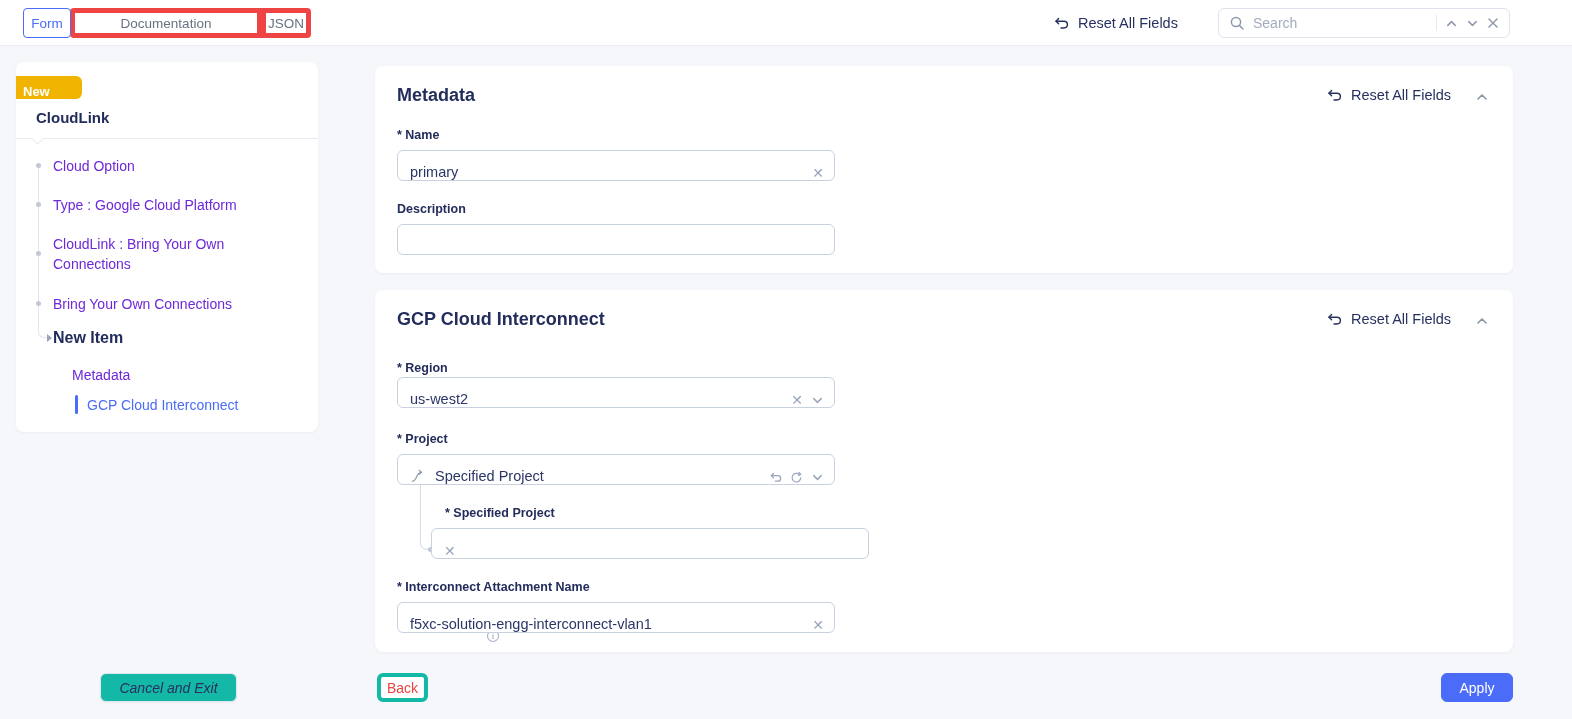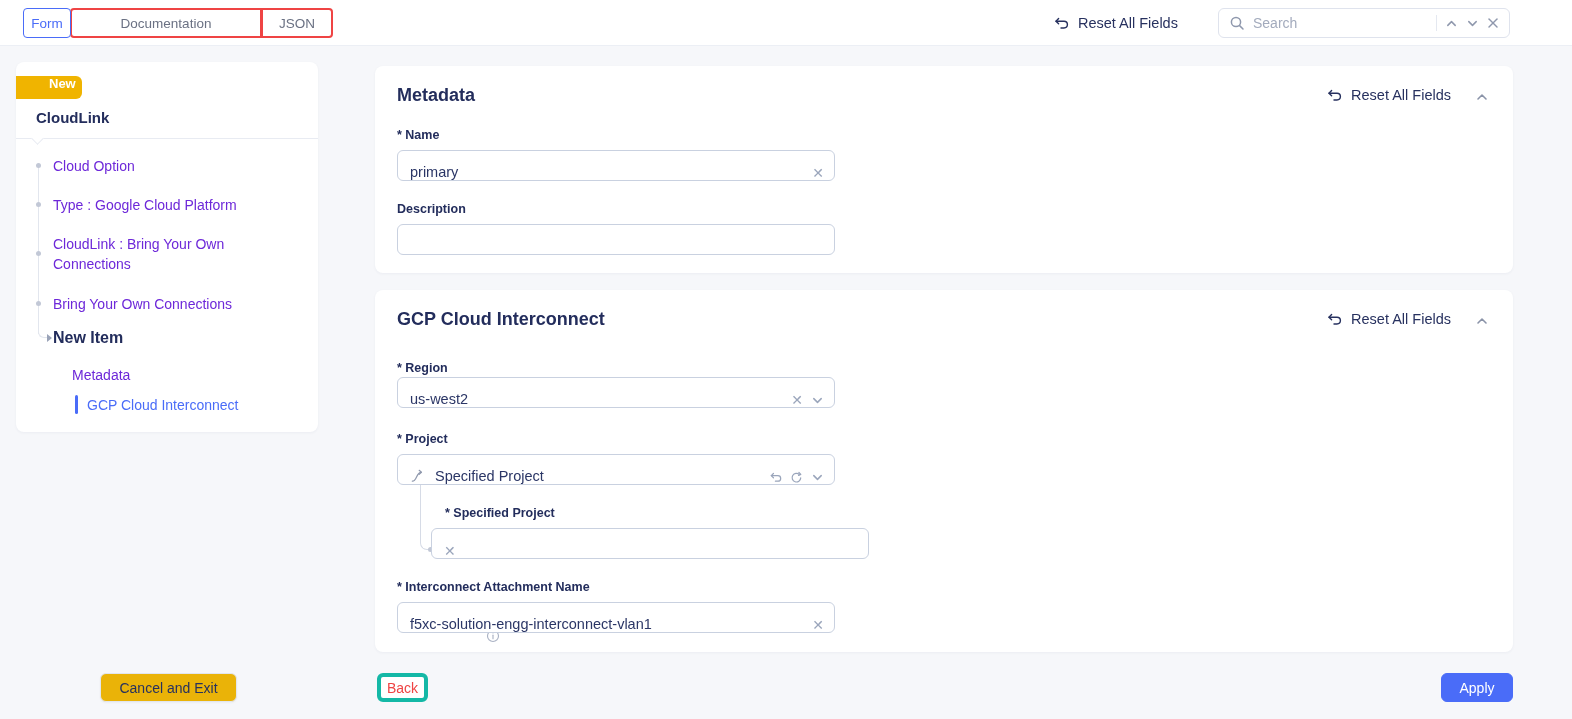--- a/index.html
+++ b/index.html
@@ -15,22 +15,22 @@
   .icon svg { display:block; }
 
   
   .topbar {
     position:absolute; top:0; left:0; right:0; height:46px;
     background:#ffffff; border-bottom:1px solid #eceff5;
   }
   .tabs { position:absolute; left:23px; top:8px; display:flex; height:30px; }
   .tab {
     display:flex; align-items:center; justify-content:center;
-    padding:0 16px; font-size:13.5px; color:#6a7183;
-    border:2px solid #ef4444; background:#fff; cursor:pointer;
+    padding:0 2px; font-size:13.5px; color:#6a7183;
+    border:5px solid #ef4444; background:#fff; cursor:pointer;
     margin-left:-1px;
   }
   .tab:first-child { margin-left:0; }
   .tab.doc { width:192px; border-radius:4px 0 0 4px; }
   .tab.json { border-radius:0 4px 4px 0; }
   .tab.active {
     border:1px solid #4a6cf8; color:#4a6cf8; border-radius:4px;
     z-index:2; width:48px; padding:0 10px;
   }
   .topbar-reset {
@@ -52,21 +52,21 @@
   .searchbox .sicon { color:#8f98ad; cursor:pointer; }
 
   
   .sidebar {
     position:absolute; left:16px; top:62px; width:302px; height:370px;
     background:#fff; border-radius:8px; box-shadow:0 1px 3px rgba(40,50,90,.05);
   }
   .badge-new {
     position:absolute; left:0; top:14px; height:23px; width:66px;
     background:#f0b400; color:#fff; font-weight:bold; font-size:13px;
-    display:flex; align-items:flex-start; padding-left:33px;
+    display:flex; align-items:flex-end; padding-left:7px;
     border-radius:0 6px 6px 0;
   }
   .sb-title { position:absolute; left:20px; top:47px; font-size:15px; font-weight:bold; color:#232d5c; }
   .sb-divider { position:absolute; left:0; right:0; top:76px; height:1px; background:#e8ebf2; }
   .sb-notch {
     position:absolute; left:17px; top:72px; width:9px; height:9px;
     background:#fff; transform:rotate(45deg);
     border-right:1px solid #e8ebf2; border-bottom:1px solid #e8ebf2;
   }
   .sb-vline { position:absolute; left:22px; top:102px; width:1px; height:170px; background:#e2e6ee; }
@@ -139,22 +139,22 @@
     border-radius:50%; background:#c2c8d6;
   }
 
   
   .btn {
     position:absolute; height:29px; border-radius:6px; font-size:14px;
     display:flex; align-items:center; justify-content:center; cursor:pointer;
     font-family:"Liberation Sans", sans-serif;
   }
   .btn-cancel {
-    left:100px; top:673px; width:137px; background:#eab308;
-    border:1px solid #e2e6ee; color:#27315f; box-shadow:0 1px 2px rgba(40,50,90,.05);
+    left:100px; top:673px; width:137px; background:#14b8a6;
+    border:1px solid #e2e6ee; color:#27315f; box-shadow:0 1px 2px rgba(40,50,90,.05);font-style:italic;
   }
   .btn-back {
     left:377px; top:673px; width:51px; background:#fff;
     border:4px solid #14b8a6; color:#ef4444;
   }
   .btn-apply {
     left:1441px; top:673px; width:72px; background:#4a6cf8;
     border:1px solid #4a6cf8; color:#fff;
   }
 </style>

